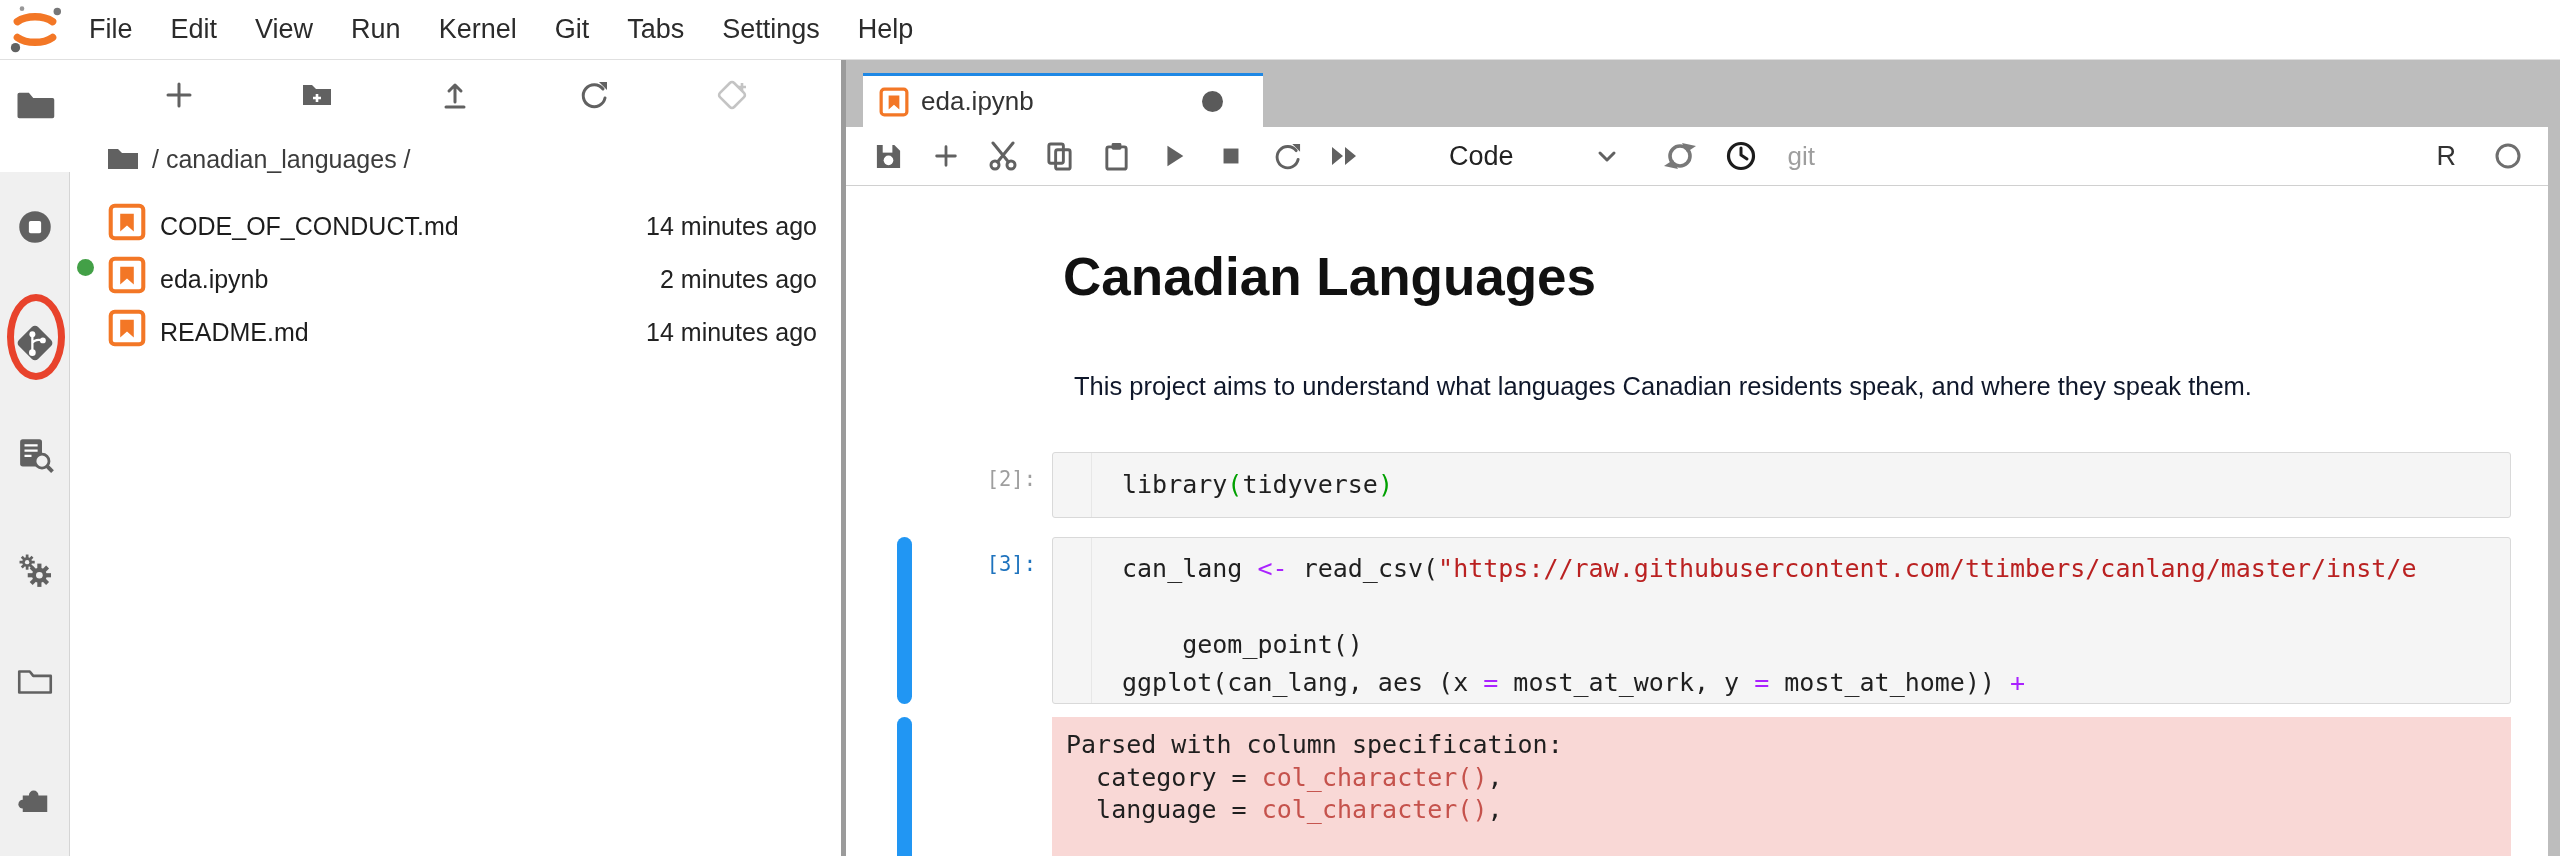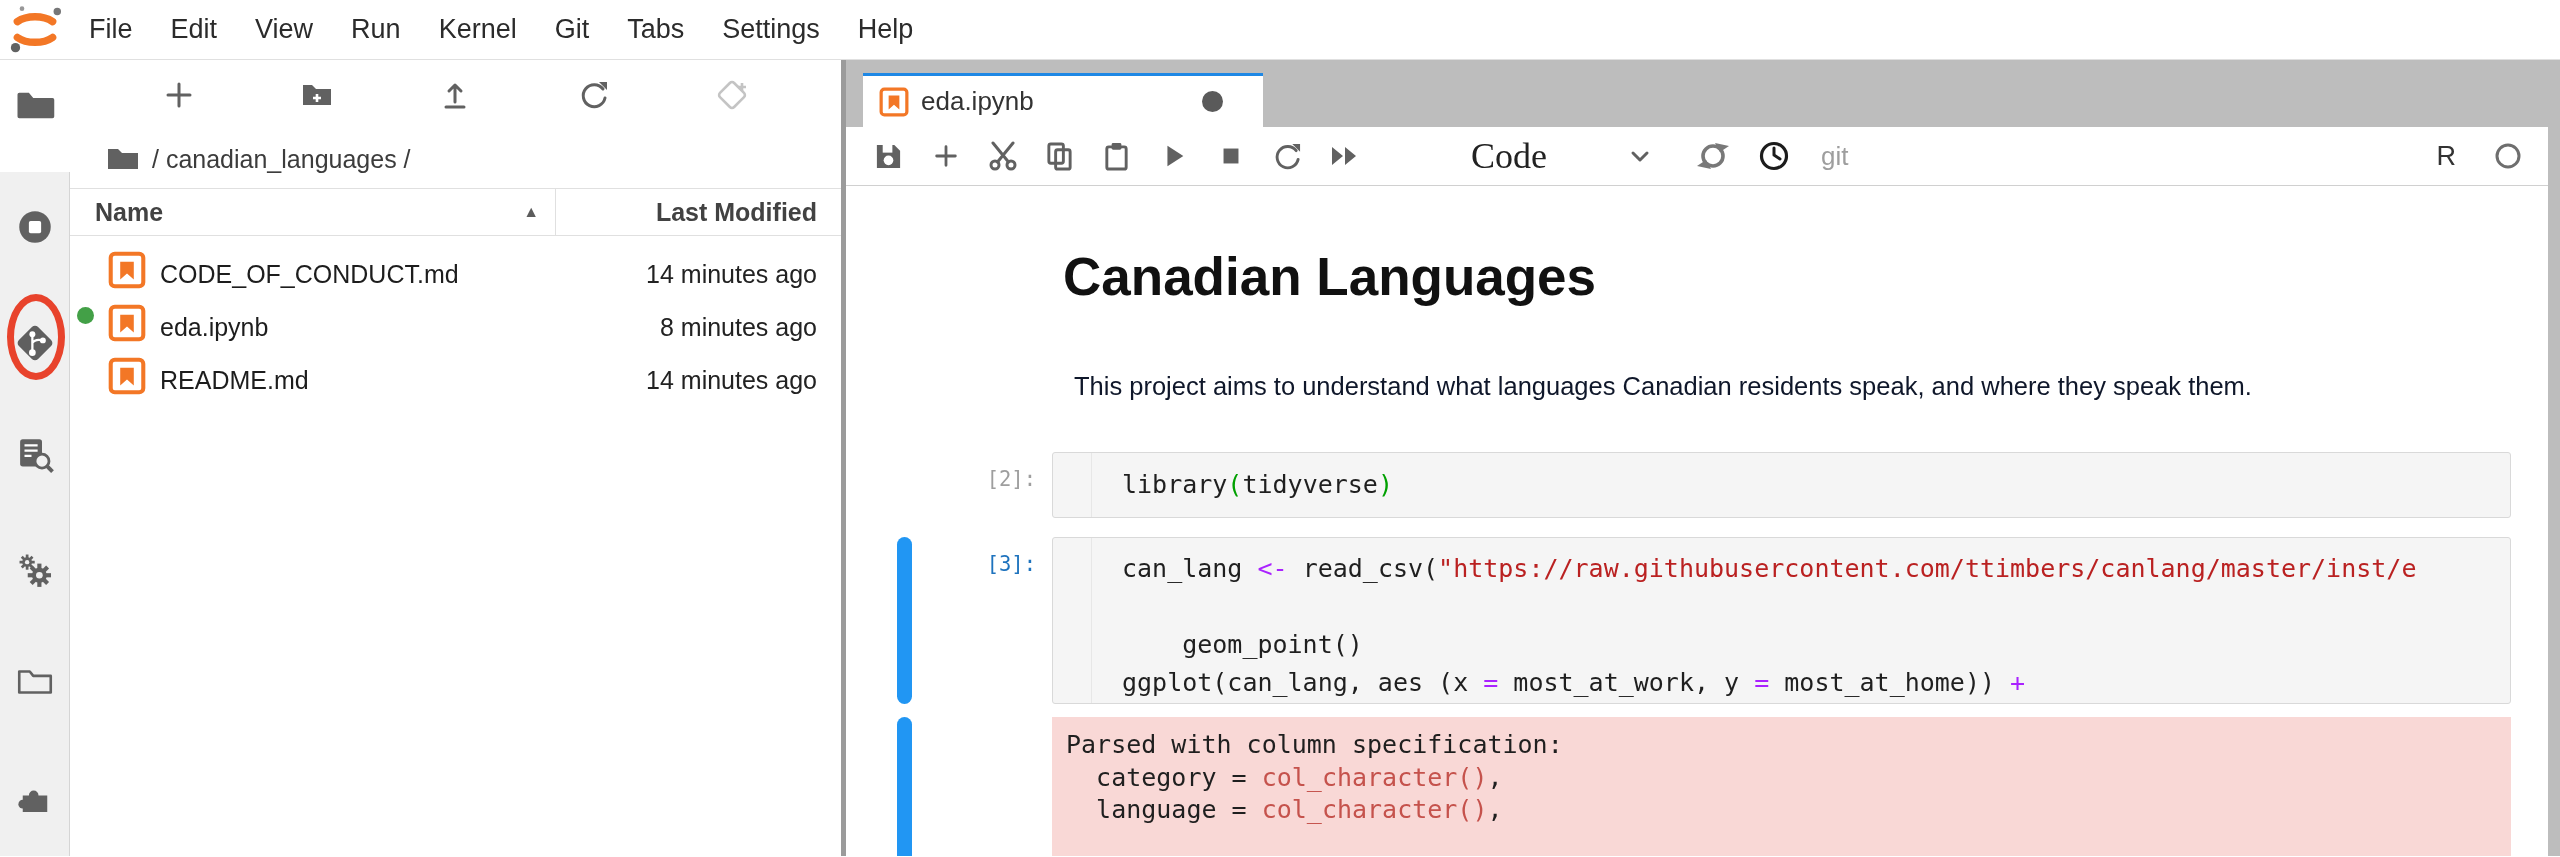--- a/index.html
+++ b/index.html
@@ -42,21 +42,21 @@
   .main { flex: 1; background: #bdbdbd; display: flex; flex-direction: column; min-width: 0; }
   .tabbar { height: 67px; flex: 0 0 67px; }
   .tab { margin: 13px 0 0 17px; width: 400px; height: 54px; background: #fff; border-top: 3px solid #1e88e5;
     display: flex; align-items: center; padding: 0 16px; }
   .tab-label { font-size: 26px; color: #333; margin-left: 12px; }
   .dirty-dot { width: 21px; height: 21px; border-radius: 50%; background: #5a5a5a; margin-left: auto; margin-right: 24px; }
 
   .nb-toolbar { height: 59px; flex: 0 0 59px; background: #fff; margin-right: 12px; border-bottom: 1px solid #d0d0d0;
     display: flex; align-items: center; padding-left: 14px; }
   .tbtn { width: 57px; display: flex; justify-content: center; align-items: center; }
-  .celltype { margin-left: 98px; font-size: 36px; color: #222; font-family: Liberation Serif, serif; }
+  .celltype { margin-left: 76px; font-size: 27px; color: #222; }
   .ct-chevron { margin-left: 80px; }
   .tb-sync { margin-left: 42px; }
   .tb-clock { margin-left: 26px; }
   .git-label { margin-left: 30px; font-size: 26px; color: #9e9e9e; }
   .tb-spacer { flex: 1; }
   .kernel-name { font-size: 27px; color: #333; margin-right: 38px; }
   .kernel-status { margin-right: 26px; }
 
   
   .notebook { flex: 1; background: #fff; margin-right: 12px; position: relative; overflow: hidden; }
@@ -211,45 +211,37 @@
             <path d="M10,-12 v8 M6,-8 h8" stroke="#c4c4c4" stroke-width="2.6"></path>
           </svg>
         </span>
     </div>
     <div class="fb-breadcrumb">
       <svg width="34" height="30" viewBox="-17 -15 34 30">
           <path d="M-15,-10 h10 l4,4 h16 v16 h-30 z" fill="#616161"></path>
         </svg>
       <span>/ canadian_languages /</span>
     </div>
-    <div class="fb-header">
-      <div class="col-name">
-        <span>Name</span>
-        <span class="caret-up">▲</span>
-      </div>
-      <div class="col-divider"></div>
-      <div class="col-mod">Last Modified</div>
-    </div>
     <div>
       <div class="fb-row">
         <svg class="file-icon" width="38" height="38" viewBox="0 0 28 28">
           <rect x="2" y="2" width="24" height="24" rx="3" fill="#fff" stroke="#f37726" stroke-width="3"></rect>
           <path d="M9,8 h10 v13 l-5,-4.5 l-5,4.5 z" fill="#f37726"></path>
           </svg>
         <span class="fname">CODE_OF_CONDUCT.md</span>
         <span class="ftime">14 minutes ago</span>
       </div>
       <div class="fb-row">
         <span class="run-dot"></span>
         <svg class="file-icon" width="38" height="38" viewBox="0 0 28 28">
           <rect x="2" y="2" width="24" height="24" rx="3" fill="#fff" stroke="#f37726" stroke-width="3"></rect>
           <path d="M9,8 h10 v13 l-5,-4.5 l-5,4.5 z" fill="#f37726"></path>
           </svg>
         <span class="fname">eda.ipynb</span>
-        <span class="ftime">8 minutes ago</span>
+        <span class="ftime">2 minutes ago</span>
       </div>
       <div class="fb-row">
         <svg class="file-icon" width="38" height="38" viewBox="0 0 28 28">
           <rect x="2" y="2" width="24" height="24" rx="3" fill="#fff" stroke="#f37726" stroke-width="3"></rect>
           <path d="M9,8 h10 v13 l-5,-4.5 l-5,4.5 z" fill="#f37726"></path>
           </svg>
         <span class="fname">README.md</span>
         <span class="ftime">14 minutes ago</span>
       </div>
     </div>

